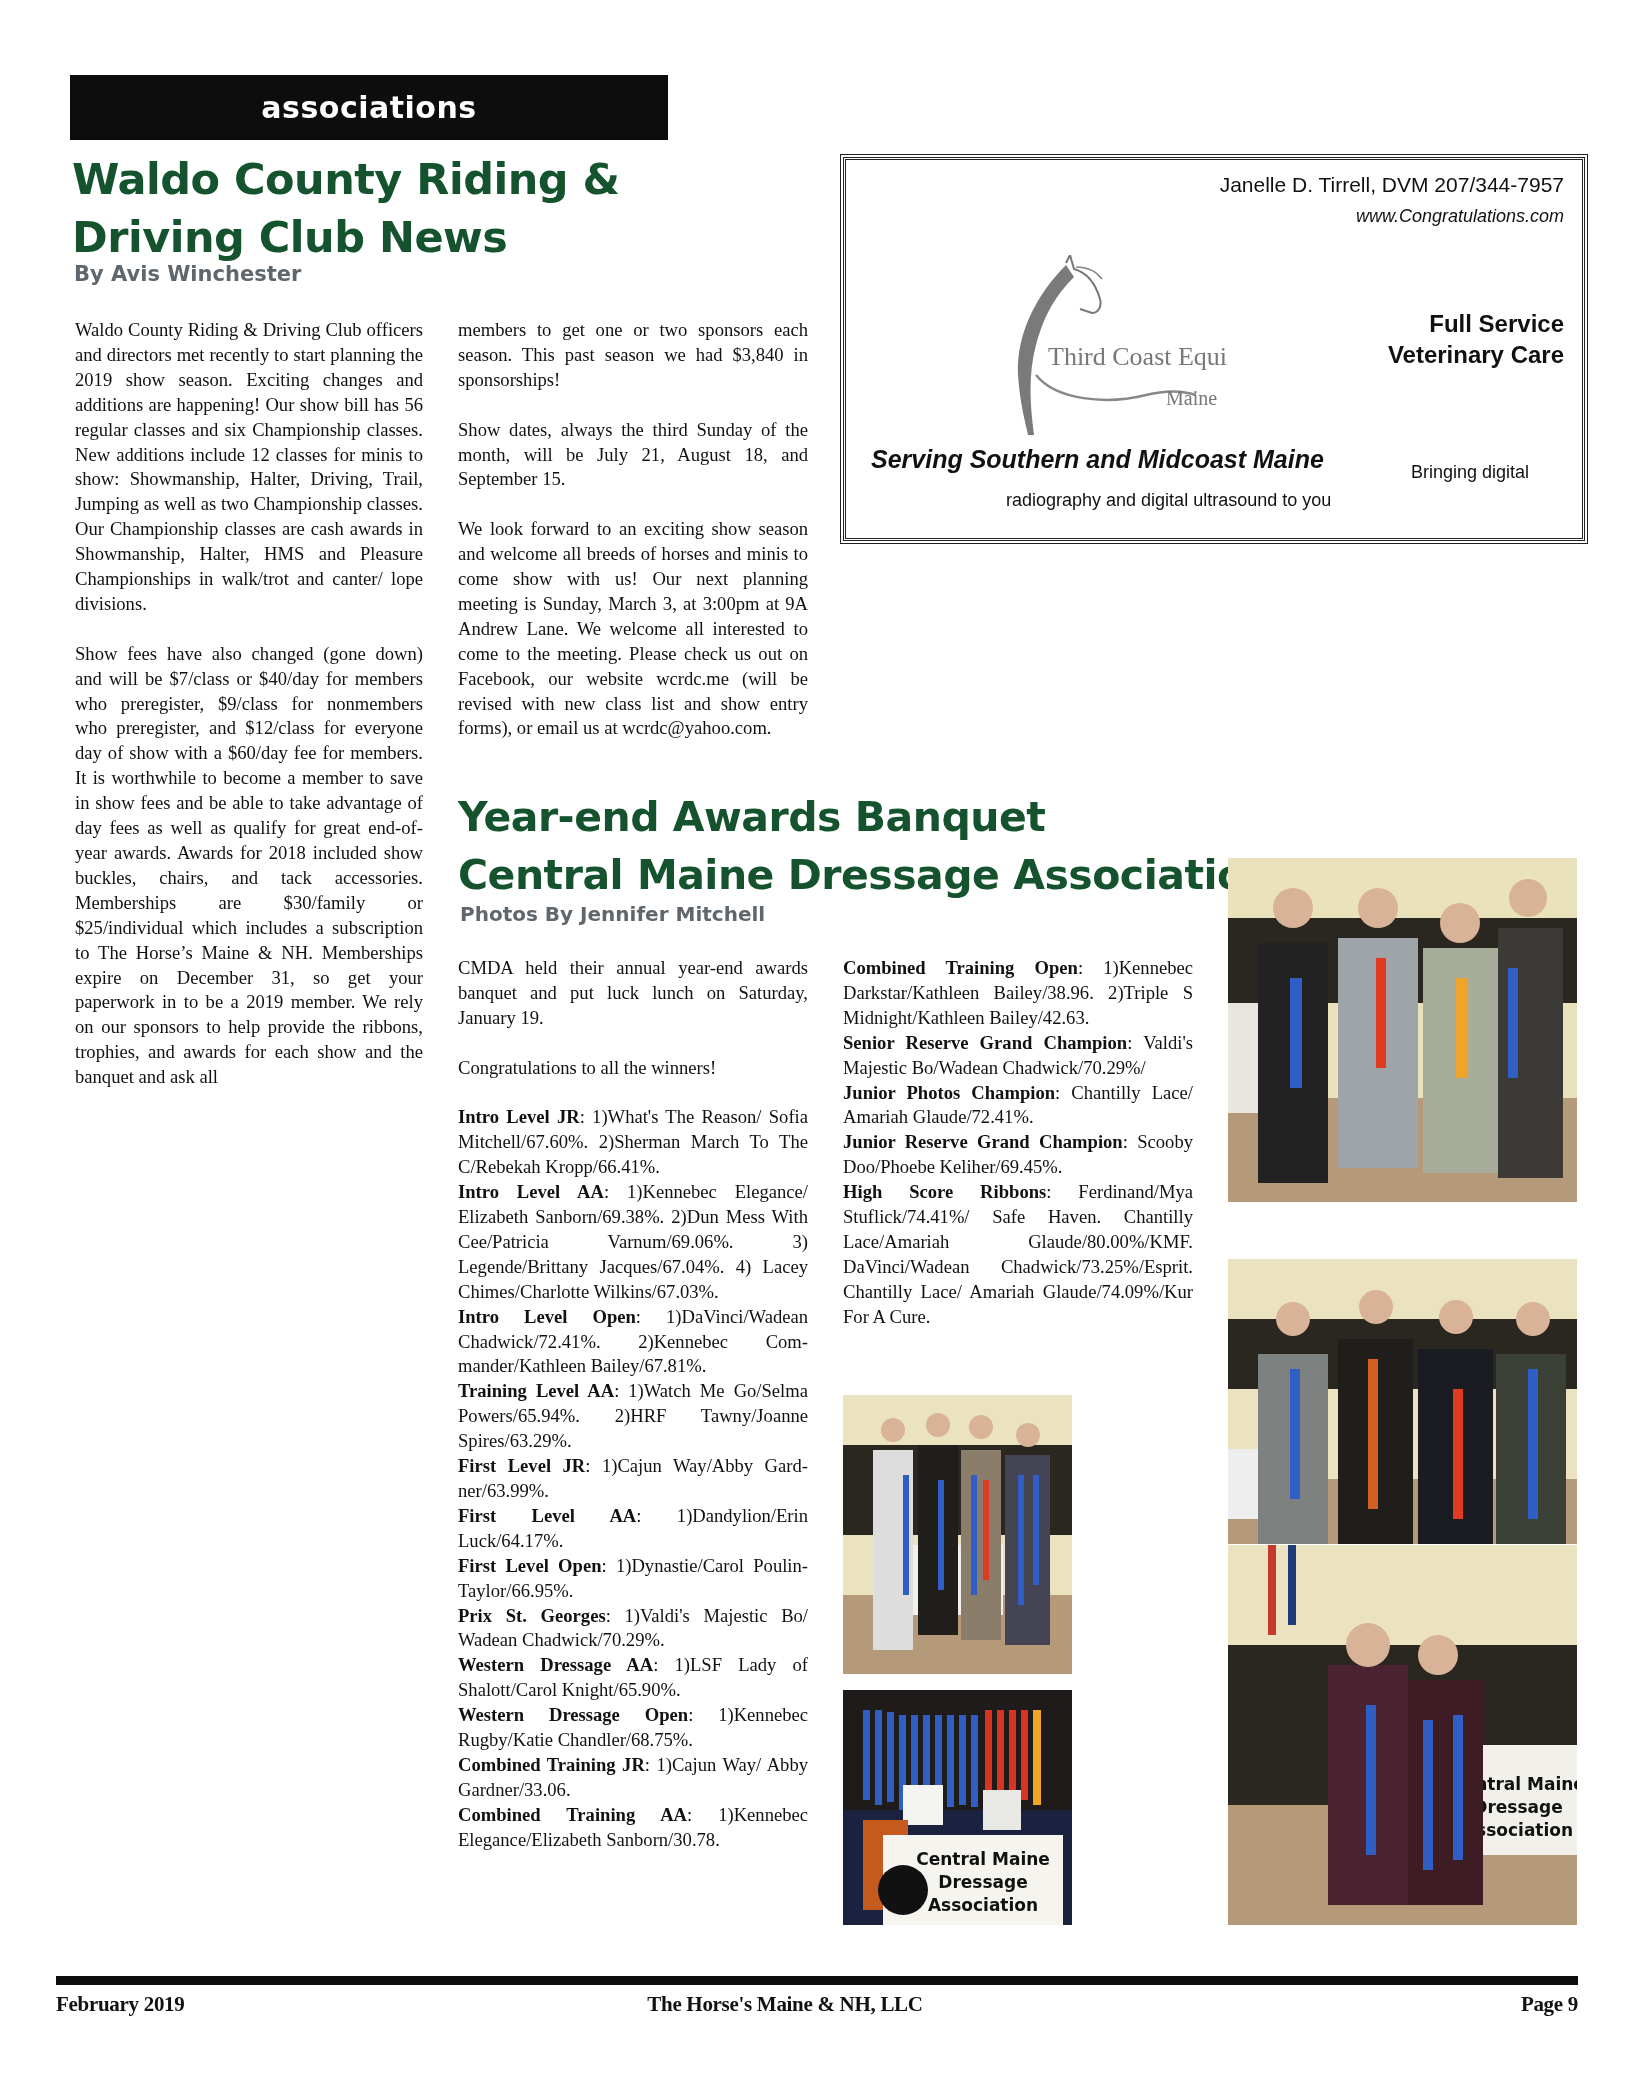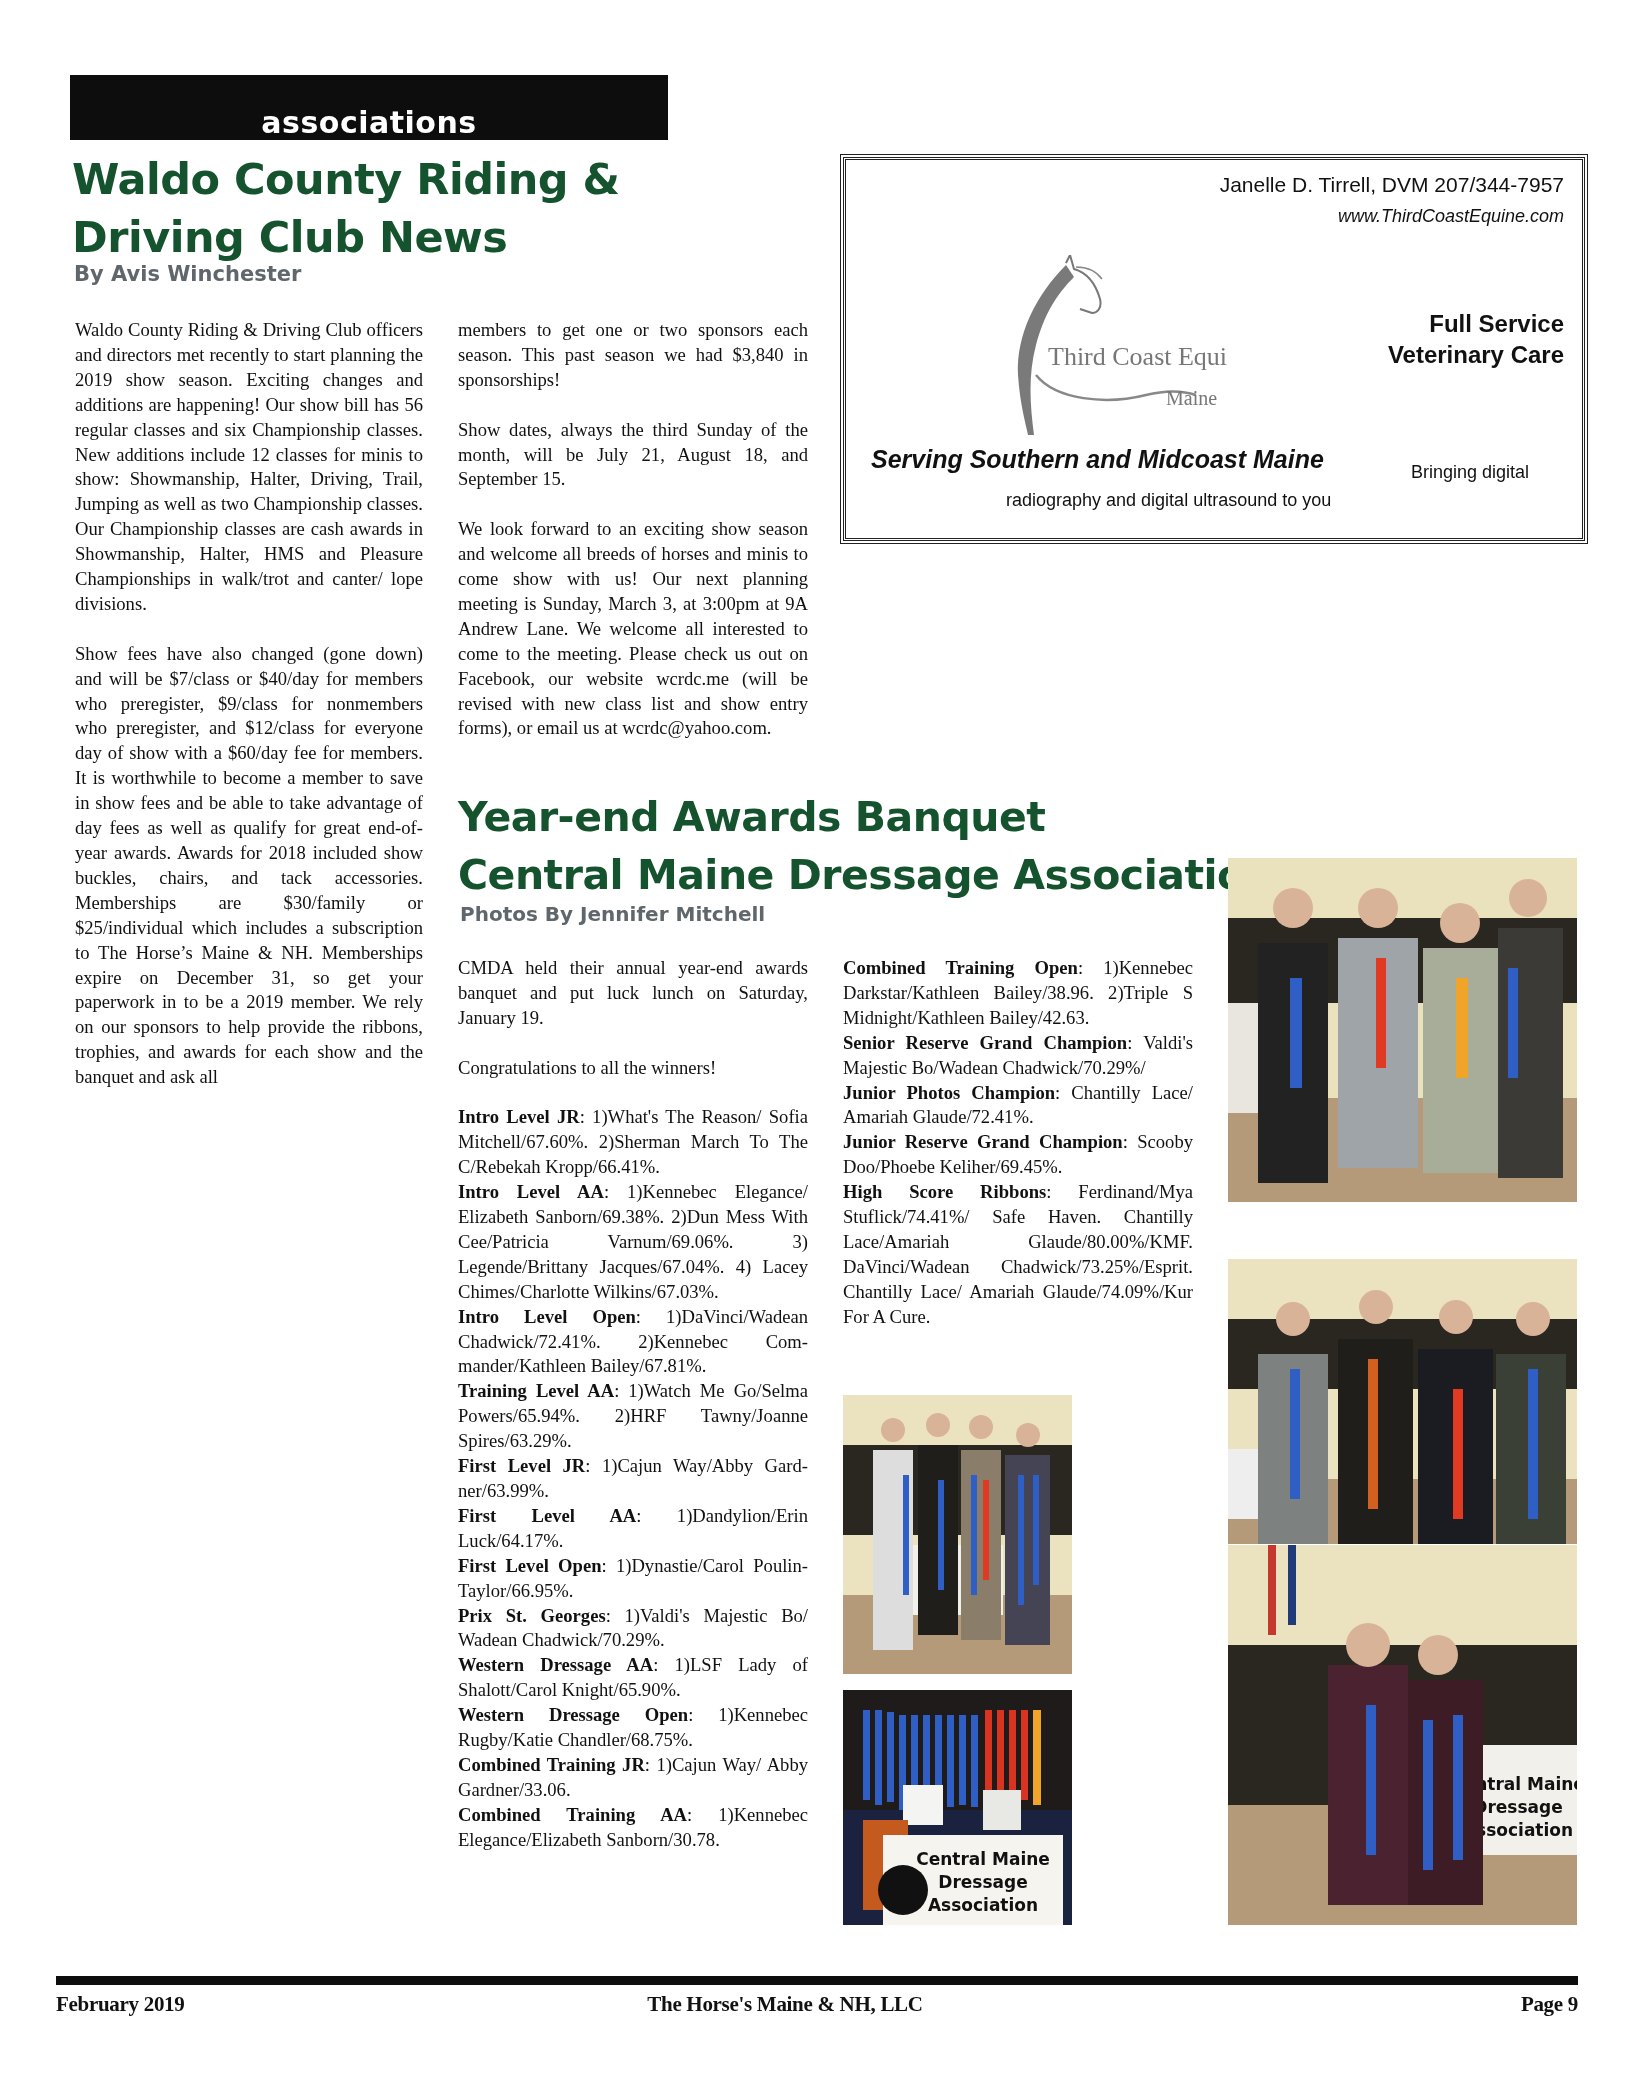--- a/index.html
+++ b/index.html
@@ -1,18 +1,18 @@
 <!DOCTYPE html>
 <html><head>
 <meta charset="utf-8">
 <style>
   html,body{margin:0;padding:0;background:#fff;}
   body{width:1650px;height:2100px;position:relative;overflow:hidden;font-family:"Liberation Serif",serif;color:#111;}
   .abs{position:absolute;}
-  .section-bar{left:70px;top:75px;width:598px;height:65px;background:#0d0d0d;color:#fff;display:flex;align-items:flex-end;justify-content:center;
+  .section-bar{left:70px;top:75px;width:598px;height:65px;background:#0d0d0d;color:#fff;display:flex;align-items:center;justify-content:center;
     font-family:"DejaVu Sans",sans-serif;font-weight:bold;font-size:30px;letter-spacing:0.5px;}
   .headline{font-family:"DejaVu Sans",sans-serif;font-weight:bold;color:#14532d;letter-spacing:-0.5px;}
   .wc-title{left:72px;top:150px;width:640px;font-size:43px;line-height:58px;}
   .byline{font-family:"DejaVu Sans",sans-serif;font-weight:bold;color:#5f666c;}
   .wc-byline{left:74px;top:262px;font-size:21px;text-align:right;}
   .col{font-size:18.6px;line-height:24.9px;text-align:justify;hyphens:manual;}
   .col p{margin:0 0 24.9px 0;}
   .col1{left:75px;top:318px;width:348px;}
   .col2{left:458px;top:318px;width:350px;}
   .col3{left:458px;top:956px;width:350px;}
@@ -61,21 +61,21 @@
 
 <div class="abs col col2">
   <p>members to get one or two sponsors each season. This past season we had $3,840 in sponsorships!</p>
   <p>Show dates, always the third Sunday of the month, will be July 21, August 18, and September 15.</p>
   <p>We look forward to an exciting show season and welcome all breeds of horses and minis to come show with us! Our next planning meeting is Sunday, March 3, at 3:00pm at 9A Andrew Lane. We welcome all interested to come to the meeting. Please check us out on Facebook, our website wcrdc.me (will be revised with new class list and show entry forms), or email us at wcrdc@yahoo.com.</p>
 </div>
 
 <div class="abs ad">
   <div class="ad-contact">
     <span>Janelle D. Tirrell, DVM 207/344-7957</span>
-    <span class="url">www.ThirdCoastEquine.com</span>
+    <span class="url">www.Congratulations.com</span>
   </div>
   <div class="ad-logo">
     <svg viewBox="0 0 250 180" width="250" height="180">
       <path d="M70 10 C40 40 20 80 22 120 C24 150 30 170 32 180 L38 180 C34 150 32 120 40 90 C48 60 60 40 78 22 Z" fill="#7a7a7a"></path>
       <path d="M70 8 L74 0 L78 14 C92 18 100 30 104 44 C106 52 102 58 96 58 L84 54" fill="none" stroke="#777" stroke-width="2"></path>
       <path d="M80 12 C92 12 100 16 106 24" fill="none" stroke="#888" stroke-width="1.5"></path>
       <path d="M40 120 C60 145 110 150 150 140 C170 135 185 135 200 140" fill="none" stroke="#888" stroke-width="2.5"></path>
       <text x="52" y="110" font-family="Liberation Serif, serif" font-size="26" fill="#777">Third Coast Equi</text>
       <text x="170" y="150" font-family="Liberation Serif, serif" font-size="20" fill="#777">Maine</text>
     </svg>

